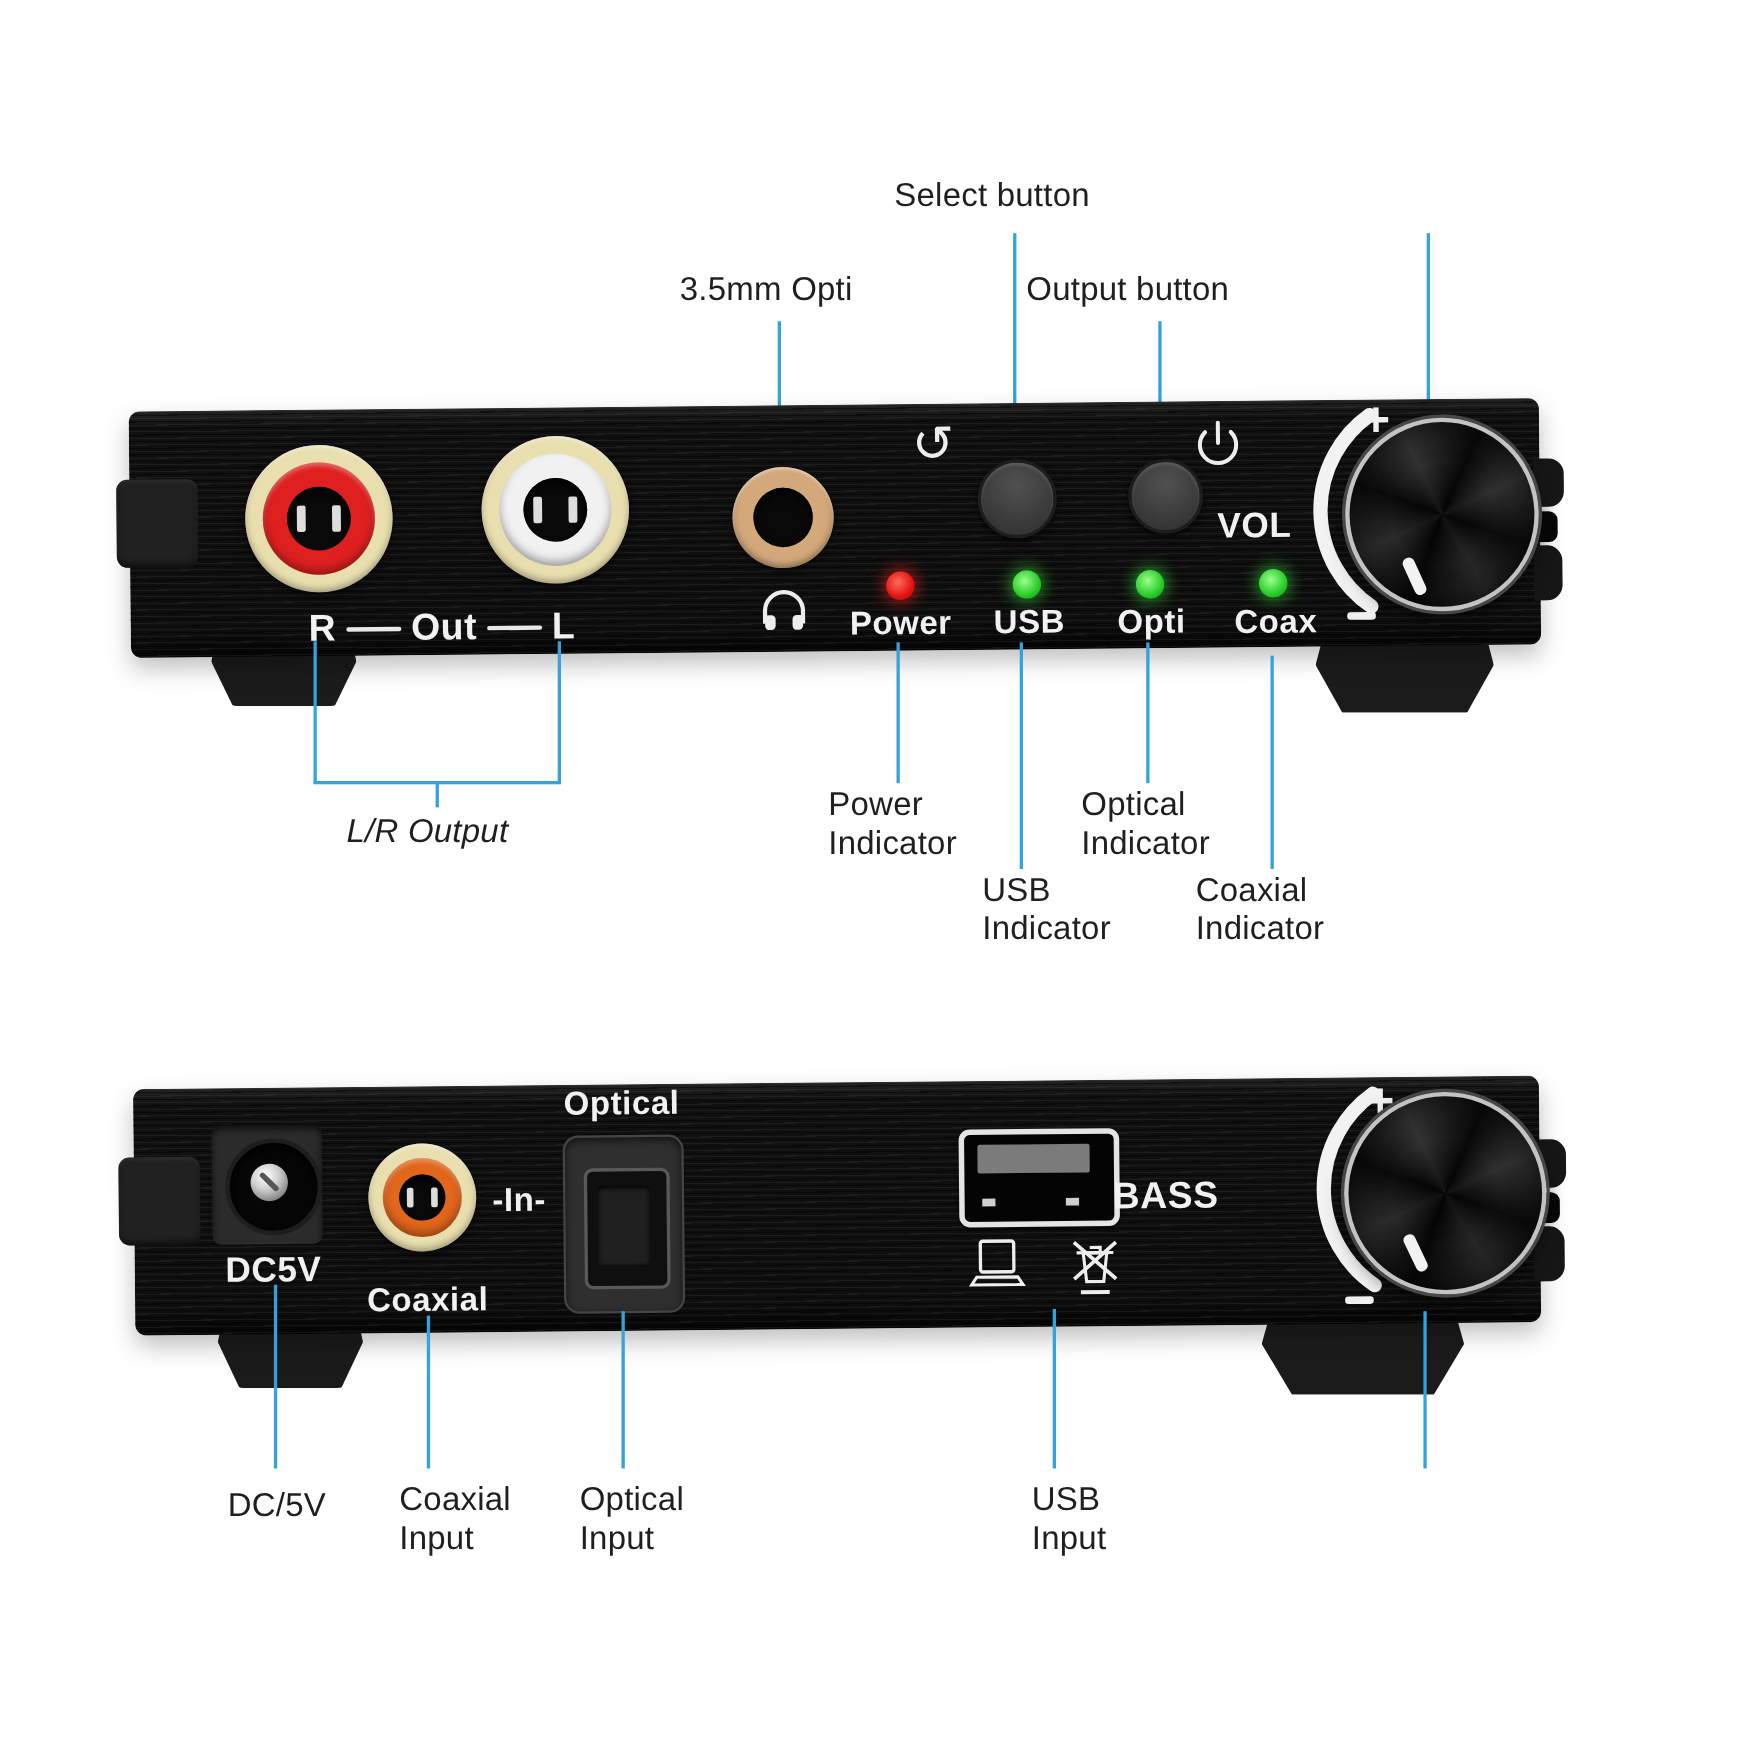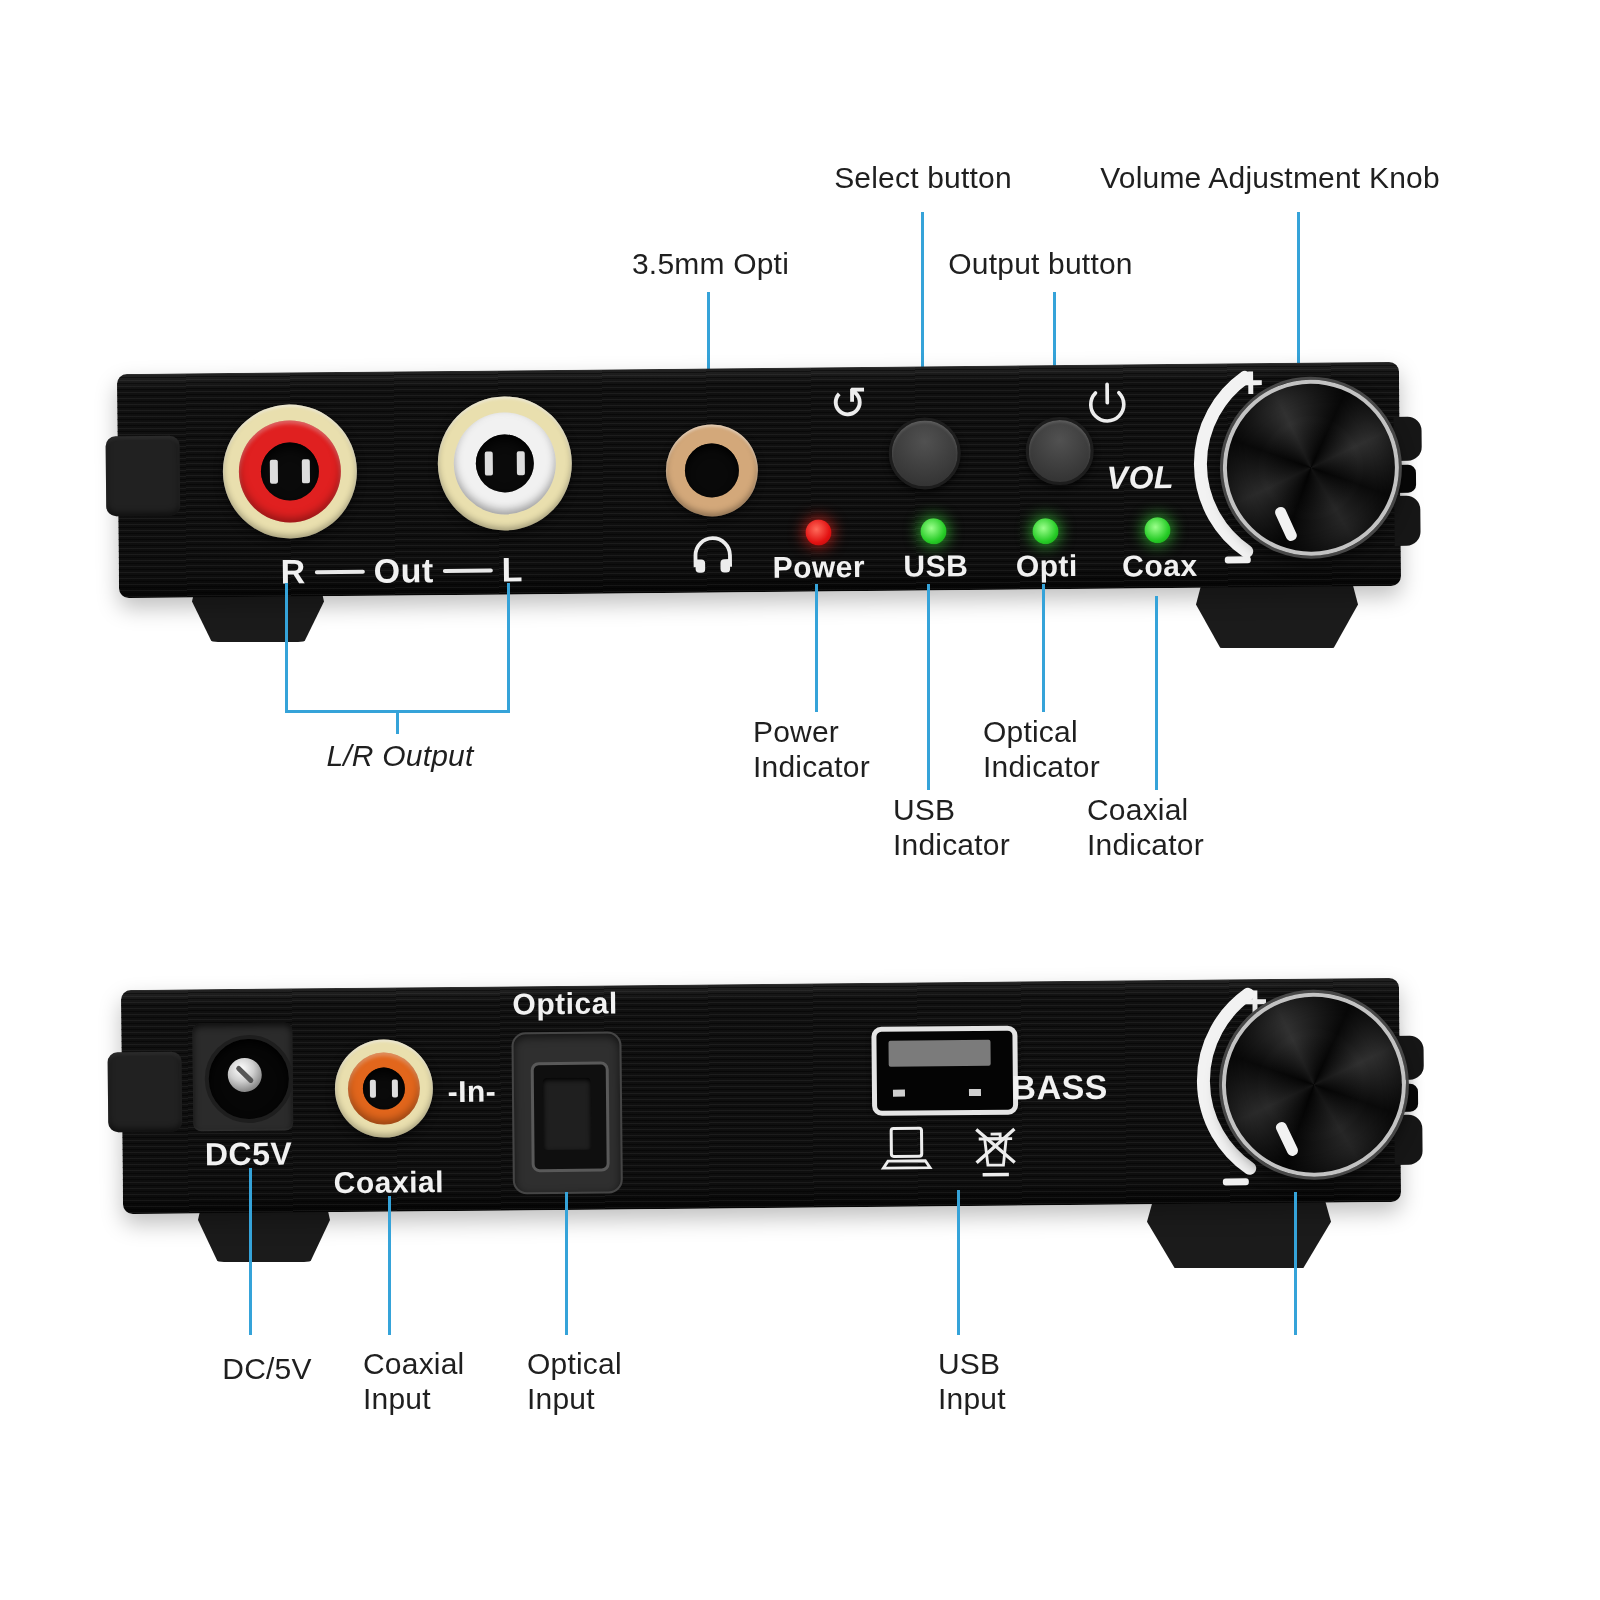--- a/index.html
+++ b/index.html
@@ -2,21 +2,21 @@
 <html><head>
 <meta charset="utf-8">
 <style>
   html,body{margin:0;padding:0;background:#fff;}
   #stage{position:relative;width:1600px;height:1600px;background:#ffffff;overflow:hidden;
          font-family:"Liberation Sans",sans-serif;outline:1px solid #e3e3e3;}
 
   
   .callout-label{position:absolute;color:#1f1f1f;font-size:30px;line-height:1.17;
                  white-space:pre-line;letter-spacing:.2px;}
-  .c-center{text-align:center;}
+  .c-center{}
   .c-left{text-align:left;}
   .cline{position:absolute;width:3px;background:#35a3d9;}
   .chline{position:absolute;height:3px;background:#35a3d9;}
 
   
   .dev{position:absolute;border-radius:10px;
        background-image:
          linear-gradient(180deg, #232323 0%, #101010 7%, #0e0e0e 90%, #050505 100%),
          none;
        background-color:#0f0f0f;
@@ -88,21 +88,20 @@
             box-shadow:0 2px 5px rgba(0,0,0,.5);}
   .usb-tongue{position:absolute;background:#7b7b7b;border-radius:2px;}
   .usb-notch{position:absolute;background:#cfcfcf;}
 </style>
 </head>
 <body>
 
 <div id="stage">
 
   <div class="callout-label c-center" style="left:813px;top:160px;width:220px;">Select button</div>
-  <div class="callout-label c-center" style="left:1075px;top:160px;width:390px;">Volume Adjustment Knob</div>
   <div class="callout-label c-center" style="left:618px;top:246px;width:185px;">3.5mm Opti</div>
   <div class="callout-label c-center" style="left:933px;top:246px;width:215px;">Output button</div>
 
   <div class="cline" style="left:921px;top:212px;height:208px;"></div>
   <div class="cline" style="left:1297px;top:212px;height:172px;"></div>
   <div class="cline" style="left:707px;top:292px;height:132px;"></div>
   <div class="cline" style="left:1053px;top:292px;height:126px;"></div>
 
   <div class="foot" style="left:192px;top:584px;width:132px;height:58px;"></div>
   <div class="foot" style="left:1196px;top:586px;width:162px;height:62px;"></div>
@@ -151,21 +150,21 @@
     </svg>
 
     <div class="icon-glyph" style="left:706px;top:10px;width:50px;height:52px;font-size:46px;line-height:52px;">↺</div>
     <div class="pbtn" style="left:771px;top:51px;width:66px;height:66px;"></div>
     <svg style="position:absolute;left:968px;top:16px;" width="44" height="44" viewBox="0 0 24 24">
       <path d="M18.36 6.64a9 9 0 1 1-12.73 0" fill="none" stroke="#ededed" stroke-width="2" stroke-linecap="round"></path>
       <path d="M12 2v10" fill="none" stroke="#ededed" stroke-width="2" stroke-linecap="round"></path>
     </svg>
     <div class="pbtn" style="left:908px;top:52px;width:62px;height:62px;"></div>
 
-    <div class="ptext" style="left:956px;top:95px;width:100px;font-size:32px;text-align:right;font-style:italic;">VOL</div>
+    <div class="ptext" style="left:956px;top:95px;width:100px;font-size:32px;text-align:right;">VOL</div>
     <svg class="arc-svg" style="left:1059px;top:-29px;" width="260" height="260" viewBox="0 0 260 260">
       <path d="M 69 43 A 106 106 0 0 0 69 217" fill="none" stroke="#f2f2f2" stroke-width="13" stroke-linecap="round"></path>
     </svg>
     <div class="ptext" style="left:1114px;top:-6px;width:40px;height:40px;font-size:44px;text-align:center;">+</div>
     <div class="minus-bar" style="left:1106px;top:193px;width:26px;height:7px;"></div>
     <div class="knob" style="left:1105px;top:17px;width:168px;height:168px;">
       <div class="knob-mark" style="left:53px;top:122px;width:11px;height:36px;transform:rotate(-24deg);"></div>
     </div>
 
     <div class="led led-red" style="left:687px;top:152px;width:26px;height:26px;"></div>

